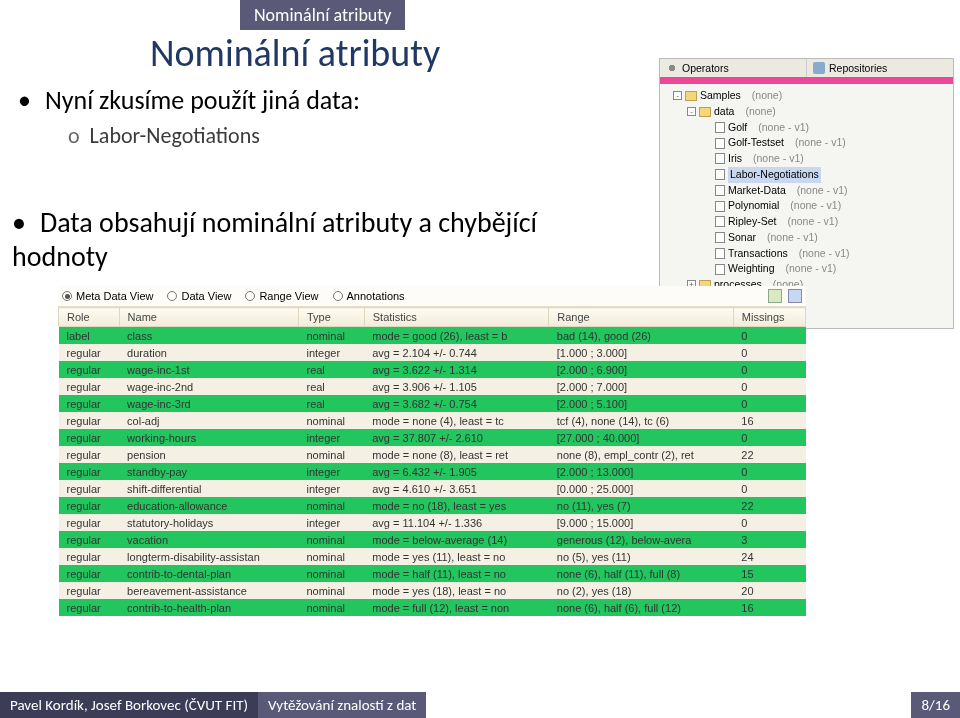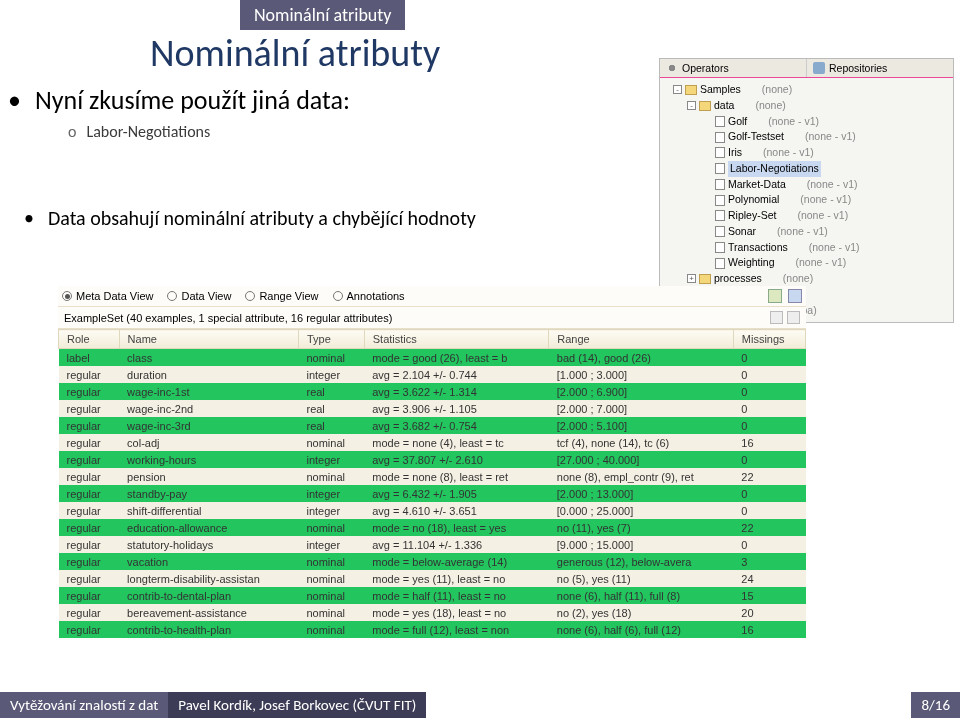--- a/index.html
+++ b/index.html
@@ -3,45 +3,45 @@
 <meta charset="utf-8">
 <style>
   * { box-sizing: border-box; margin: 0; padding: 0; }
   body { width: 960px; height: 718px; font-family: Calibri, Arial, sans-serif; background: #fff; position: relative; color: #000; }
   
   .tab-bar { position: absolute; top: 0; left: 240px; }
   .tab { display: inline-block; background: #5a5a78; color: #fff; padding: 4px 14px; font-size: 18px; }
   
   .slide-title { position: absolute; top: 30px; left: 150px; font-size: 38px; color: #1f3864; font-weight: 400; }
   
-  .bullet1 { position: absolute; top: 84px; left: 8px; font-size: 26px; color: #000; }
+  .bullet1 { position: absolute; top: 84px; left: 18px; font-size: 26px; color: #000; }
   .bullet1::before { content: "•"; margin-right: 14px; }
-  .sub-bullet { position: absolute; top: 122px; left: 68px; font-size: 16px; color: #3b3b3b; }
+  .sub-bullet { position: absolute; top: 122px; left: 68px; font-size: 22px; color: #3b3b3b; }
   .sub-bullet .circ { margin-right: 10px; color: #666; }
   
-  .bullet2 { position: absolute; top: 206px; left: 24px; font-size: 20px; color: #000; width: 560px; line-height: 1.2; }
+  .bullet2 { position: absolute; top: 206px; left: 12px; font-size: 28px; color: #000; width: 560px; line-height: 1.2; }
   .bullet2::before { content: "•"; margin-right: 14px; }
   
   
   .repo-panel { position: absolute; top: 58px; right: 6px; width: 295px; border: 1px solid #bbb; background: #f5f5f2; font-size: 10.5px; font-family: Tahoma, Arial, sans-serif; }
-  .repo-tabs { display: flex; border-bottom: 1px solid #ec4899; background: #ece9e1; }
+  .repo-tabs { display: flex; border-bottom: 7px solid #ec4899; background: #ece9e1; }
   .repo-tab { flex: 1; padding: 3px 6px; display: flex; align-items: center; gap: 4px; }
   .repo-tab.right { border-left: 1px solid #ccc; }
   .tab-icon { width: 12px; height: 12px; display: inline-block; }
   .gear { background: radial-gradient(circle, #888 40%, transparent 41%); border-radius: 50%; }
   .db { background: linear-gradient(#8ac, #8ac); border-radius: 2px; }
   .tree { padding: 4px 2px; line-height: 1.5; }
   .tree-row { display: flex; align-items: center; gap: 3px; padding-left: 0; white-space: nowrap; overflow: hidden; }
   .tree-row .pad { display: inline-block; }
   .tree-row .exp { width: 9px; height: 9px; border: 1px solid #888; display: inline-flex; align-items: center; justify-content: center; font-size: 8px; line-height: 1; color: #555; background: #fff; }
   .tree-row .noexp { width: 11px; display: inline-block; }
   .folder { width: 12px; height: 10px; background: #f3d77a; border: 1px solid #c0a050; display: inline-block; }
   .file { width: 10px; height: 11px; background: #fff; border: 1px solid #888; display: inline-block; }
   .tree-row .name { color: #000; }
-  .tree-row .detail { color: #888; margin-left: 18px; }
+  .tree-row .detail { color: #888; margin-left: 8px; }
   .tree-row.sel .name { background: #c8d8f0; padding: 0 2px; }
   
   
   .meta-area { position: absolute; top: 286px; left: 58px; width: 748px; font-family: Tahoma, Arial, sans-serif; font-size: 11px; }
   .meta-views { display: flex; align-items: center; gap: 14px; padding: 3px 4px; border-bottom: 1px solid #e7dfc9; background: #fdfcf9; }
   .view-opt { display: flex; align-items: center; gap: 4px; }
   .radio { width: 10px; height: 10px; border: 1px solid #777; border-radius: 50%; display: inline-flex; align-items: center; justify-content: center; }
   .radio.sel::after { content: ""; width: 5px; height: 5px; background: #555; border-radius: 50%; }
   .view-icons { margin-left: auto; display: flex; gap: 6px; }
   .vicon { width: 14px; height: 14px; background: #dce8c0; border: 1px solid #8a8; }
@@ -208,27 +208,20 @@
       </span>
       <span class="view-opt">
         <span class="radio"></span>
         <span>Annotations</span>
       </span>
       <span class="view-icons">
         <span class="vicon"></span>
         <span class="vicon blue"></span>
       </span>
     </div>
-  <div class="example-info">
-    <span>ExampleSet (40 examples, 1 special attribute, 16 regular attributes)</span>
-    <span class="ex-icons">
-      <span class="eicon"></span>
-      <span class="eicon"></span>
-    </span>
-  </div>
   <table class="data-table">
     <thead>
         <tr id="thead-row">
           <th>Role</th>
           <th>Name</th>
           <th>Type</th>
           <th>Statistics</th>
           <th>Range</th>
           <th>Missings</th>
         </tr>
@@ -288,21 +281,21 @@
           <td>integer</td>
           <td>avg = 37.807 +/- 2.610</td>
           <td>[27.000 ; 40.000]</td>
           <td>0</td>
         </tr>
         <tr class="even">
           <td>regular</td>
           <td>pension</td>
           <td>nominal</td>
           <td>mode = none (8), least = ret</td>
-          <td>none (8), empl_contr (9), ret</td>
+          <td>none (8), empl_contr (2), ret</td>
           <td>22</td>
         </tr>
         <tr class="odd">
           <td>regular</td>
           <td>standby-pay</td>
           <td>integer</td>
           <td>avg = 6.432 +/- 1.905</td>
           <td>[2.000 ; 13.000]</td>
           <td>0</td>
         </tr>
@@ -368,17 +361,17 @@
           <td>nominal</td>
           <td>mode = full (12), least = non</td>
           <td>none (6), half (6), full (12)</td>
           <td>16</td>
         </tr>
       </tbody>
   </table>
 </div>
 
 <div class="footer">
+  <span class="seg a">Pavel Kordík, Josef Borkovec (ČVUT FIT)</span>
   <span class="seg b">Vytěžování znalostí z dat</span>
-  <span class="seg a">Pavel Kordík, Josef Borkovec (ČVUT FIT)</span>
   <span class="seg spacer"></span>
   <span class="seg b">8/16</span>
 </div>
 
 </body></html>

